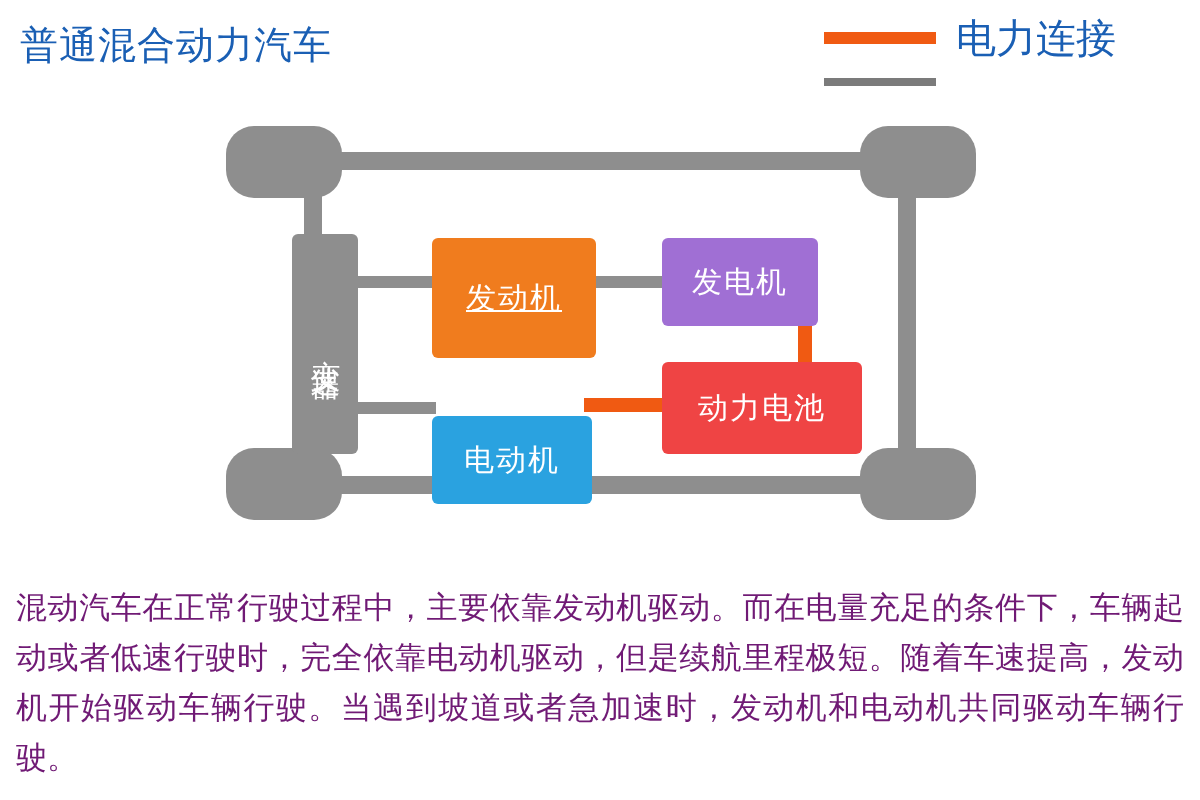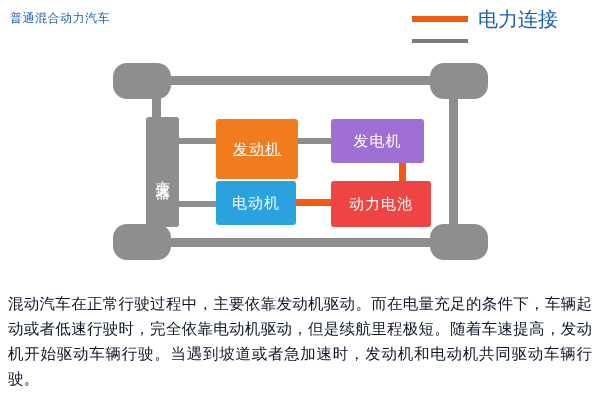--- a/index.html
+++ b/index.html
@@ -17,21 +17,21 @@
     position: relative;
     width: 600px;
     height: 400px;
   }
 
   
   .title {
     position: absolute;
     left: 10px;
     top: 10px;
-    font-size: 12px;
+    font-size: 19px;
     color: #1a5fb4;
     font-weight: normal;
     letter-spacing: 0.5px;
     white-space: nowrap;
   }
 
   
   .legend {
     position: absolute;
     right: 8px;
@@ -96,38 +96,38 @@
   }
   .block.transmission {
     background: #8e8e8e;
     writing-mode: vertical-rl;
     text-orientation: upright;
     letter-spacing: 3px;
     font-size: 15px;
   }
   .block.engine { background: #f07c1e; }
   .block.generator { background: #a06fd4; }
-  .block.motor { background: #2aa2e0; }
+  .block.motor { background: #2aa2e0; margin-top: 27px; }
   .block.battery { background: #ef4444; }
 
   
   .conn {
     position: absolute;
   }
   .conn.mech { background: #8e8e8e; }
   .conn.elec { background: #f05a12; }
 
   
   .paragraph {
     position: absolute;
     left: 8px;
     top: 292px;
     width: 584px;
     font-size: 15.5px;
-    color: #0f172a;
+    color: #701a75;
     line-height: 25px;
     text-align: justify;
     letter-spacing: 0px;
   }
 </style>
 </head>
 <body>
 
 <div id="root">
 
@@ -158,21 +158,21 @@
 
     <div class="conn mech" style="left:178px; top:92px; width:40px; height:6px;"></div>
     <div class="conn mech" style="left:297px; top:92px; width:35px; height:6px;"></div>
     <div class="conn mech" style="left:178px; top:155px; width:40px; height:6px;"></div>
 
     <div class="conn elec" style="left:292px; top:153px; width:40px; height:7px;"></div>
     <div class="conn elec" style="left:399px; top:115px; width:7px; height:28px;"></div>
 
     <div class="block transmission" style="left:146px; top:71px; width:33px; height:110px;">变速器</div>
     <div class="block engine" style="left:216px; top:73px; width:82px; height:60px;text-decoration:underline;">发动机</div>
-    <div class="block generator" style="left:331px; top:73px; width:93px; height:44px;">发电机</div>
+    <div class="block generator" style="left:331px; top:73px; width:78px; height:44px;">发电机</div>
     <div class="block motor" style="left:216px; top:135px; width:80px; height:44px;">电动机</div>
     <div class="block battery" style="left:331px; top:135px; width:100px; height:46px;">动力电池</div>
 
   </div>
 
   <div class="paragraph">混动汽车在正常行驶过程中，主要依靠发动机驱动。而在电量充足的条件下，车辆起动或者低速行驶时，完全依靠电动机驱动，但是续航里程极短。随着车速提高，发动机开始驱动车辆行驶。当遇到坡道或者急加速时，发动机和电动机共同驱动车辆行驶。</div>
 
 </div>
 
 </body></html>

